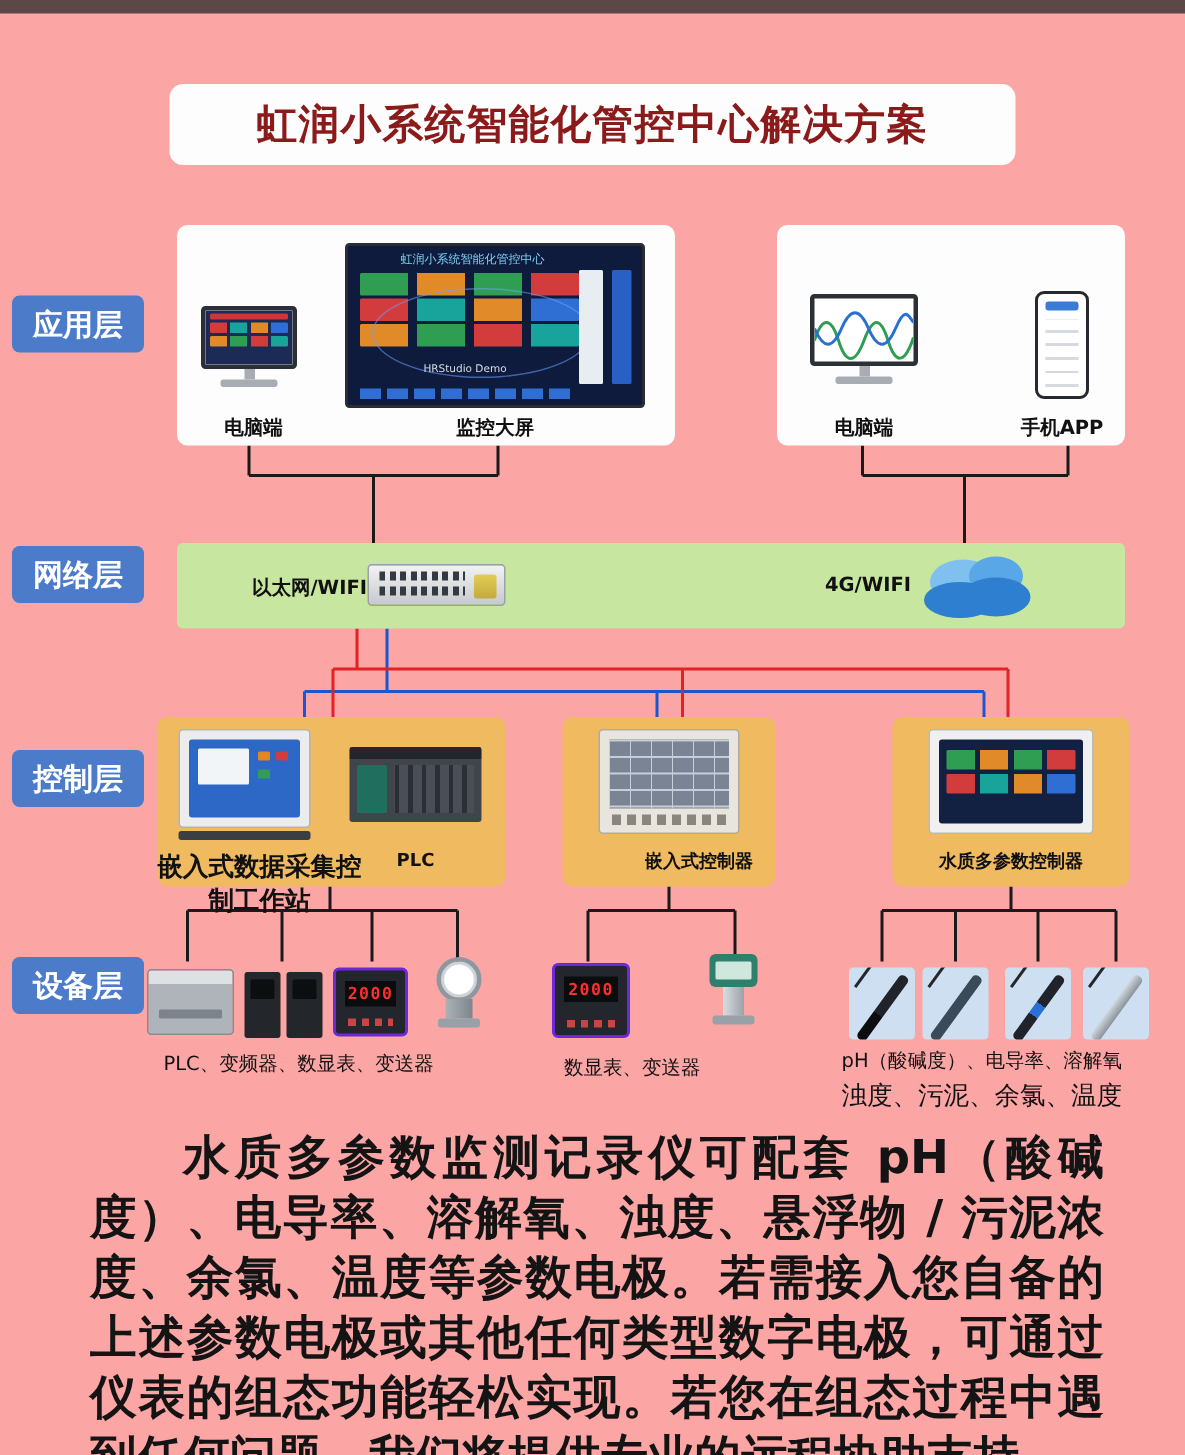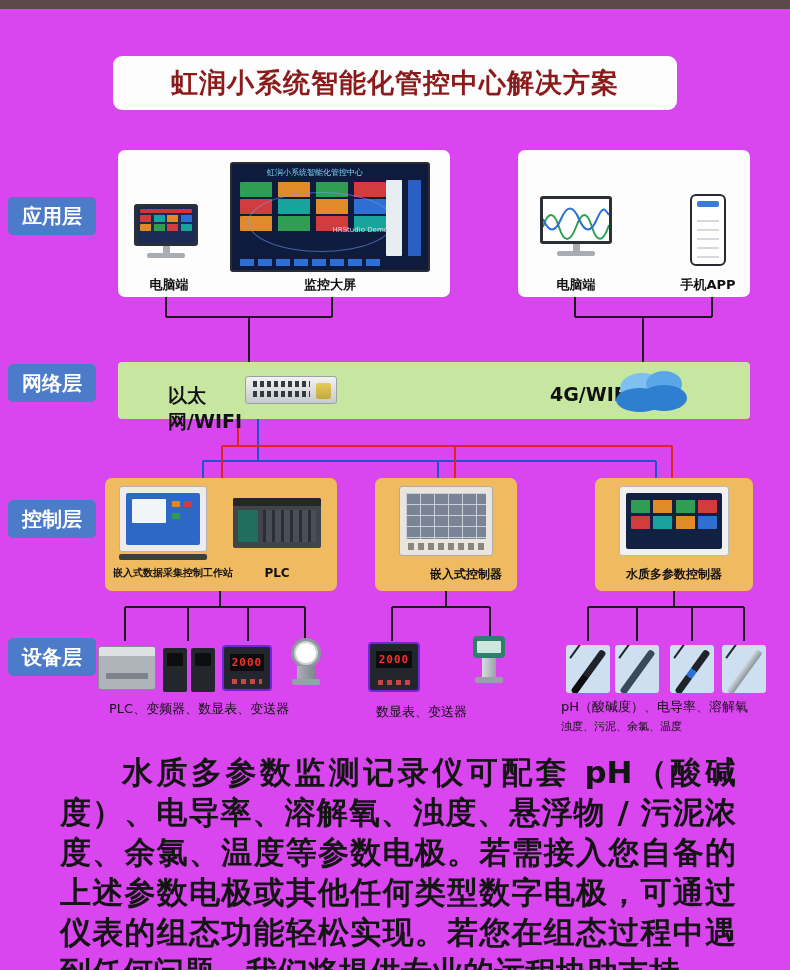--- a/index.html
+++ b/index.html
@@ -1,35 +1,35 @@
 <!DOCTYPE html>
 <html><head>
 <meta charset="utf-8">
 <style>
   * { margin:0; padding:0; box-sizing:border-box; }
   html,body { background:#b5a3a3; }
   body { font-family:"DejaVu Sans", sans-serif; }
-  .page { position:relative; width:790px; height:970px; background:#d946ef; overflow:hidden; margin:0 auto; }
+  .page { position:relative; width:790px; height:970px; background:#fca5a5; overflow:hidden; margin:0 auto; }
   .top-band { position:absolute; left:0; top:0; width:790px; height:9px; background:#5d4848; }
 
   .title-box { position:absolute; left:113px; top:56px; width:564px; height:54px; background:#fdfdfd; border-radius:9px;
     display:flex; align-items:center; justify-content:center; }
   .title-text { font-size:27px; font-weight:700; color:#8b1a1a; letter-spacing:1px; }
 
   .layer-badge { position:absolute; left:8px; width:88px; height:38px; background:#4c7cc9; border-radius:5px;
     color:#fff; font-size:20px; font-weight:700; display:flex; align-items:center; justify-content:center; }
 
   .panel { position:absolute; background:#fdfdfd; border-radius:7px; }
   .net-bar { position:absolute; left:118px; top:362px; width:632px; height:57px; background:#c7e69f; border-radius:4px; }
   .ctl-panel { position:absolute; top:478px; height:113px; background:#f0ba60; border-radius:7px; }
 
   .dev-label { position:absolute; font-size:13px; font-weight:700; color:#111; text-align:center; }
-  .ctl-label { position:absolute; font-size:10px; font-weight:700; color:#111; text-align:center; }
+  .ctl-label { position:absolute; font-size:17px; font-weight:700; color:#111; text-align:center; }
   .grp-label { position:absolute; font-size:13px; font-weight:400; color:#111; text-align:left; }
-  .bar-label { position:absolute; font-size:19px; font-weight:700; color:#111; }
+  .bar-label { position:absolute; font-size:13px; font-weight:700; color:#111; }
 
   
   .monitor { position:absolute; display:flex; flex-direction:column; align-items:center; }
   .mscreen { border:3px solid #2b2f36; border-radius:3px; background:#fff; overflow:hidden; }
   .mneck { width:7px; height:7px; background:#a7adb3; }
   .mfoot { width:38px; height:5px; background:#a7adb3; border-radius:2px; }
   .scada { background:#1c2b55; width:100%; height:100%; padding:2px 3px; }
   .scada-bar { height:4px; background:#cf3535; border-radius:1px; margin-bottom:2px; }
   .mrow { height:15px; margin:2px 0; border-radius:1px; }
   .mr-sm { height:7px; margin:2px 0; }
@@ -40,21 +40,21 @@
   .phone-head { height:6px; background:#3a7bd5; border-radius:2px; margin:5px 5px 0; }
   .phone-lines { margin:6px 5px; height:46px; background:repeating-linear-gradient(180deg,#0000 0 7px,#d6dade 7px 9px); }
 
   
   .bigscreen { position:absolute; left:112px; top:12px; width:200px; height:110px; background:#0e1b3d; border:2px solid #2c2c34; border-radius:3px; overflow:hidden; }
   .bs-title { position:absolute; top:3px; left:0; right:30px; text-align:center; font-size:8px; color:#79d2f2; white-space:nowrap; }
   .bs-grid { position:absolute; left:8px; top:16px; width:146px; }
   .bs-side { position:absolute; right:26px; top:16px; bottom:14px; width:16px; background:#e8edf2; border-radius:1px; }
   .bs-far { position:absolute; right:7px; top:16px; bottom:14px; width:13px; background:#2a5fc4; border-radius:1px; }
   .bs-ellipse { position:absolute; left:16px; top:28px; width:146px; height:60px; border:1px solid rgba(110,160,255,.55); border-radius:50%; }
-  .bs-mark { position:absolute; left:0; right:40px; top:62px; text-align:right; font-size:7px; color:#d6dde6; }
+  .bs-mark { position:absolute; left:0; right:40px; top:78px; text-align:center; font-size:7px; color:#d6dde6; }
   .bs-bottom { position:absolute; left:8px; right:48px; bottom:4px; height:7px; background:repeating-linear-gradient(90deg,#2f6fd4 0 14px,#0000 14px 18px); }
 
   
   .switch { position:absolute; left:127px; top:14px; width:92px; height:28px; background:linear-gradient(#f2f2f2,#c6cace); border:1px solid #9aa0a6; border-radius:3px; }
   .sw-ports { height:6px; margin:4px 26px 0 7px; background:repeating-linear-gradient(90deg,#343a42 0 4px,#0000 4px 7px); }
   .sw-chip { position:absolute; right:5px; top:6px; width:15px; height:16px; background:linear-gradient(#e3cd56,#c4a93e); border-radius:2px; }
   .cloud { position:absolute; left:494px; top:0px; width:78px; height:56px; }
 
   
   .hmi { position:absolute; left:14px; top:8px; width:88px; height:66px; background:#ececec; border:1px solid #b3b3b3; border-radius:3px; }
@@ -280,16 +280,16 @@
   </div>
   <div class="ptile" style="left:670px;">
     <div class="cable"></div>
       <div class="rod rod-3"></div>
   </div>
   <div class="ptile" style="left:722px;">
     <div class="cable"></div>
       <div class="rod rod-4"></div>
   </div>
   <div class="grp-label" style="left:561px; top:698px; width:210px; font-size:13px;">pH（酸碱度）、电导率、溶解氧</div>
-  <div class="grp-label" style="left:561px; top:719px; width:210px; font-size:11px;">浊度、污泥、余氯、温度</div>
+  <div class="grp-label" style="left:561px; top:719px; width:210px; font-size:17px;">浊度、污泥、余氯、温度</div>
 
   <p class="description">水质多参数监测记录仪可配套 pH（酸碱度）、电导率、溶解氧、浊度、悬浮物 / 污泥浓度、余氯、温度等参数电极。若需接入您自备的上述参数电极或其他任何类型数字电极，可通过仪表的组态功能轻松实现。若您在组态过程中遇到任何问题，我们将提供专业的远程协助支持。</p>
 </div>
 
 </body></html>

